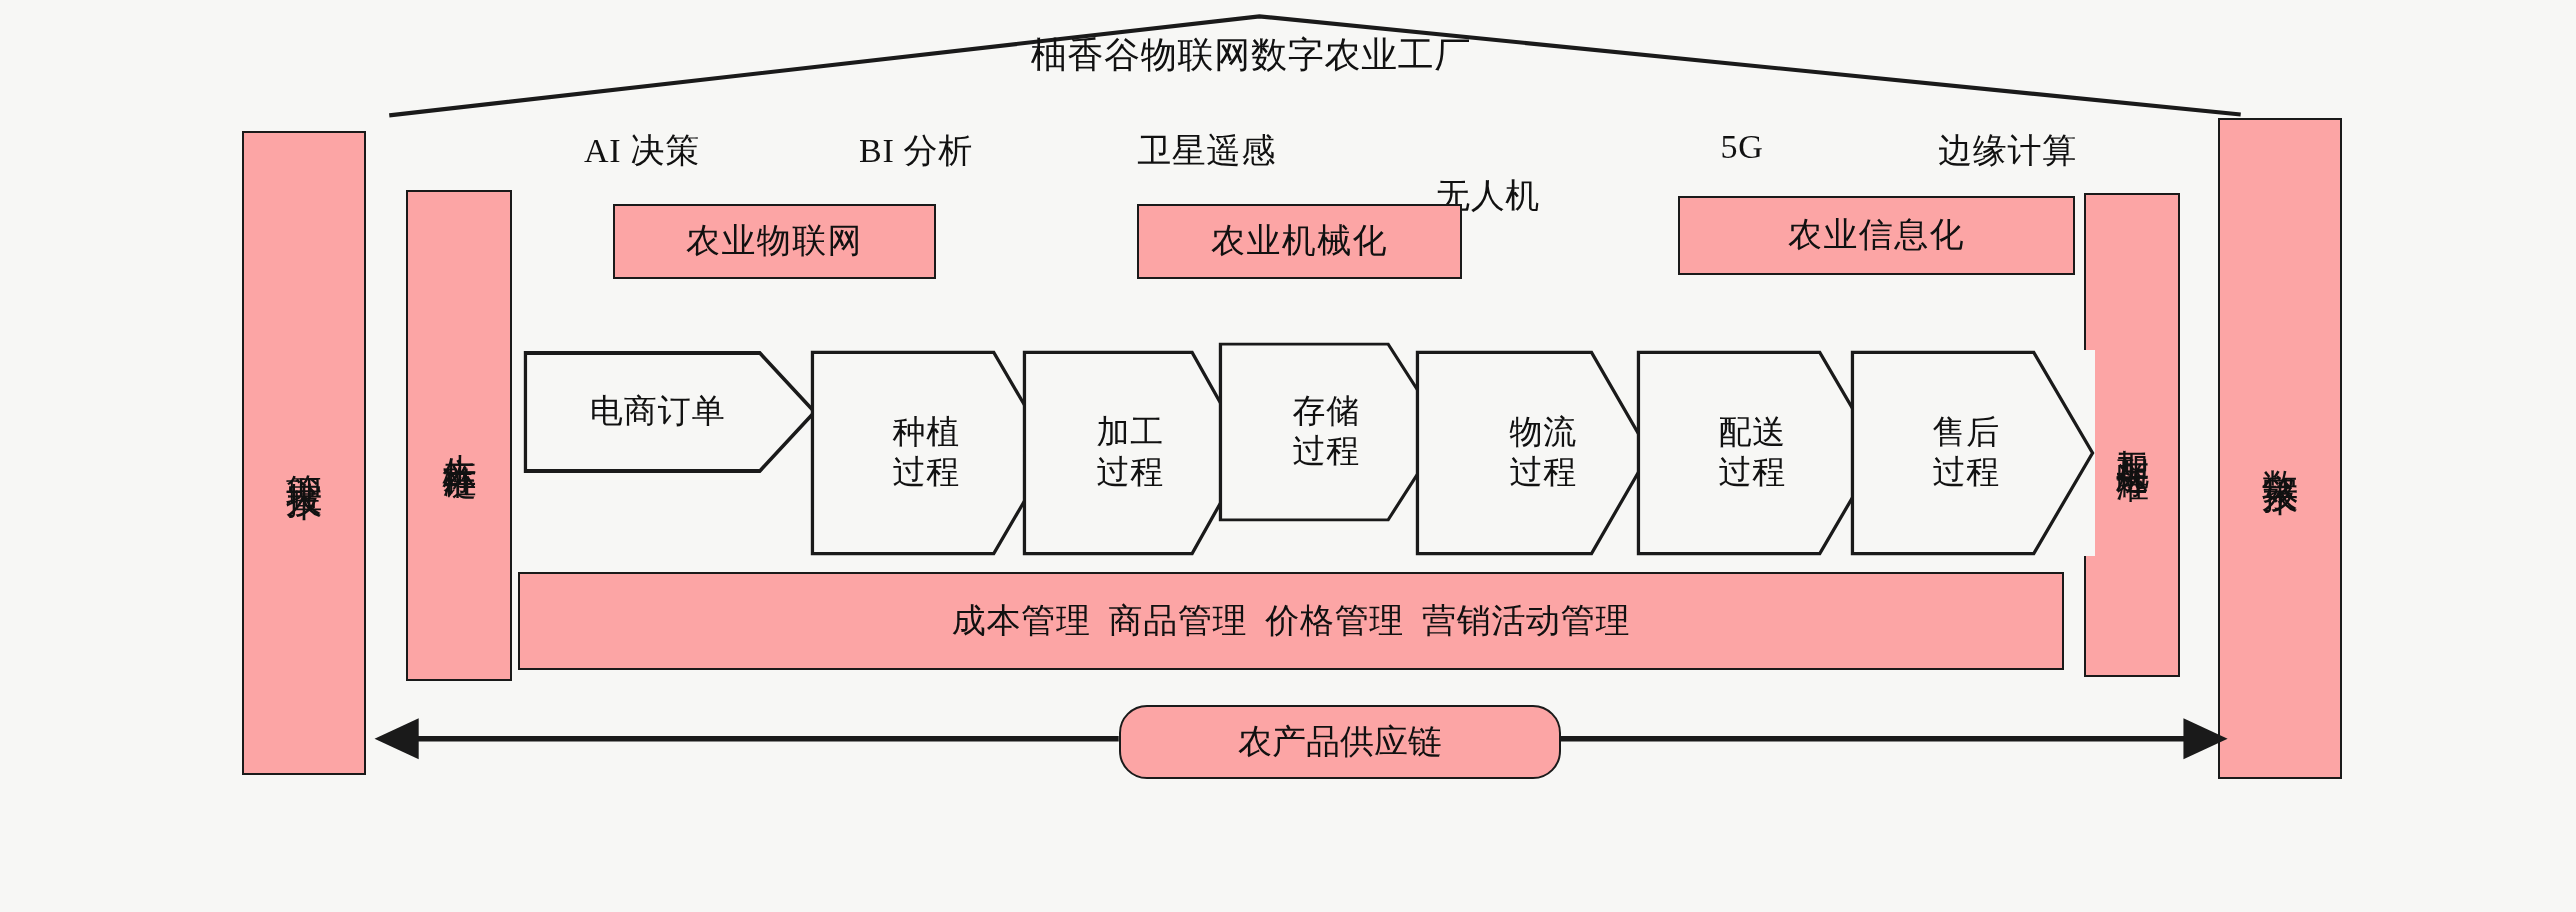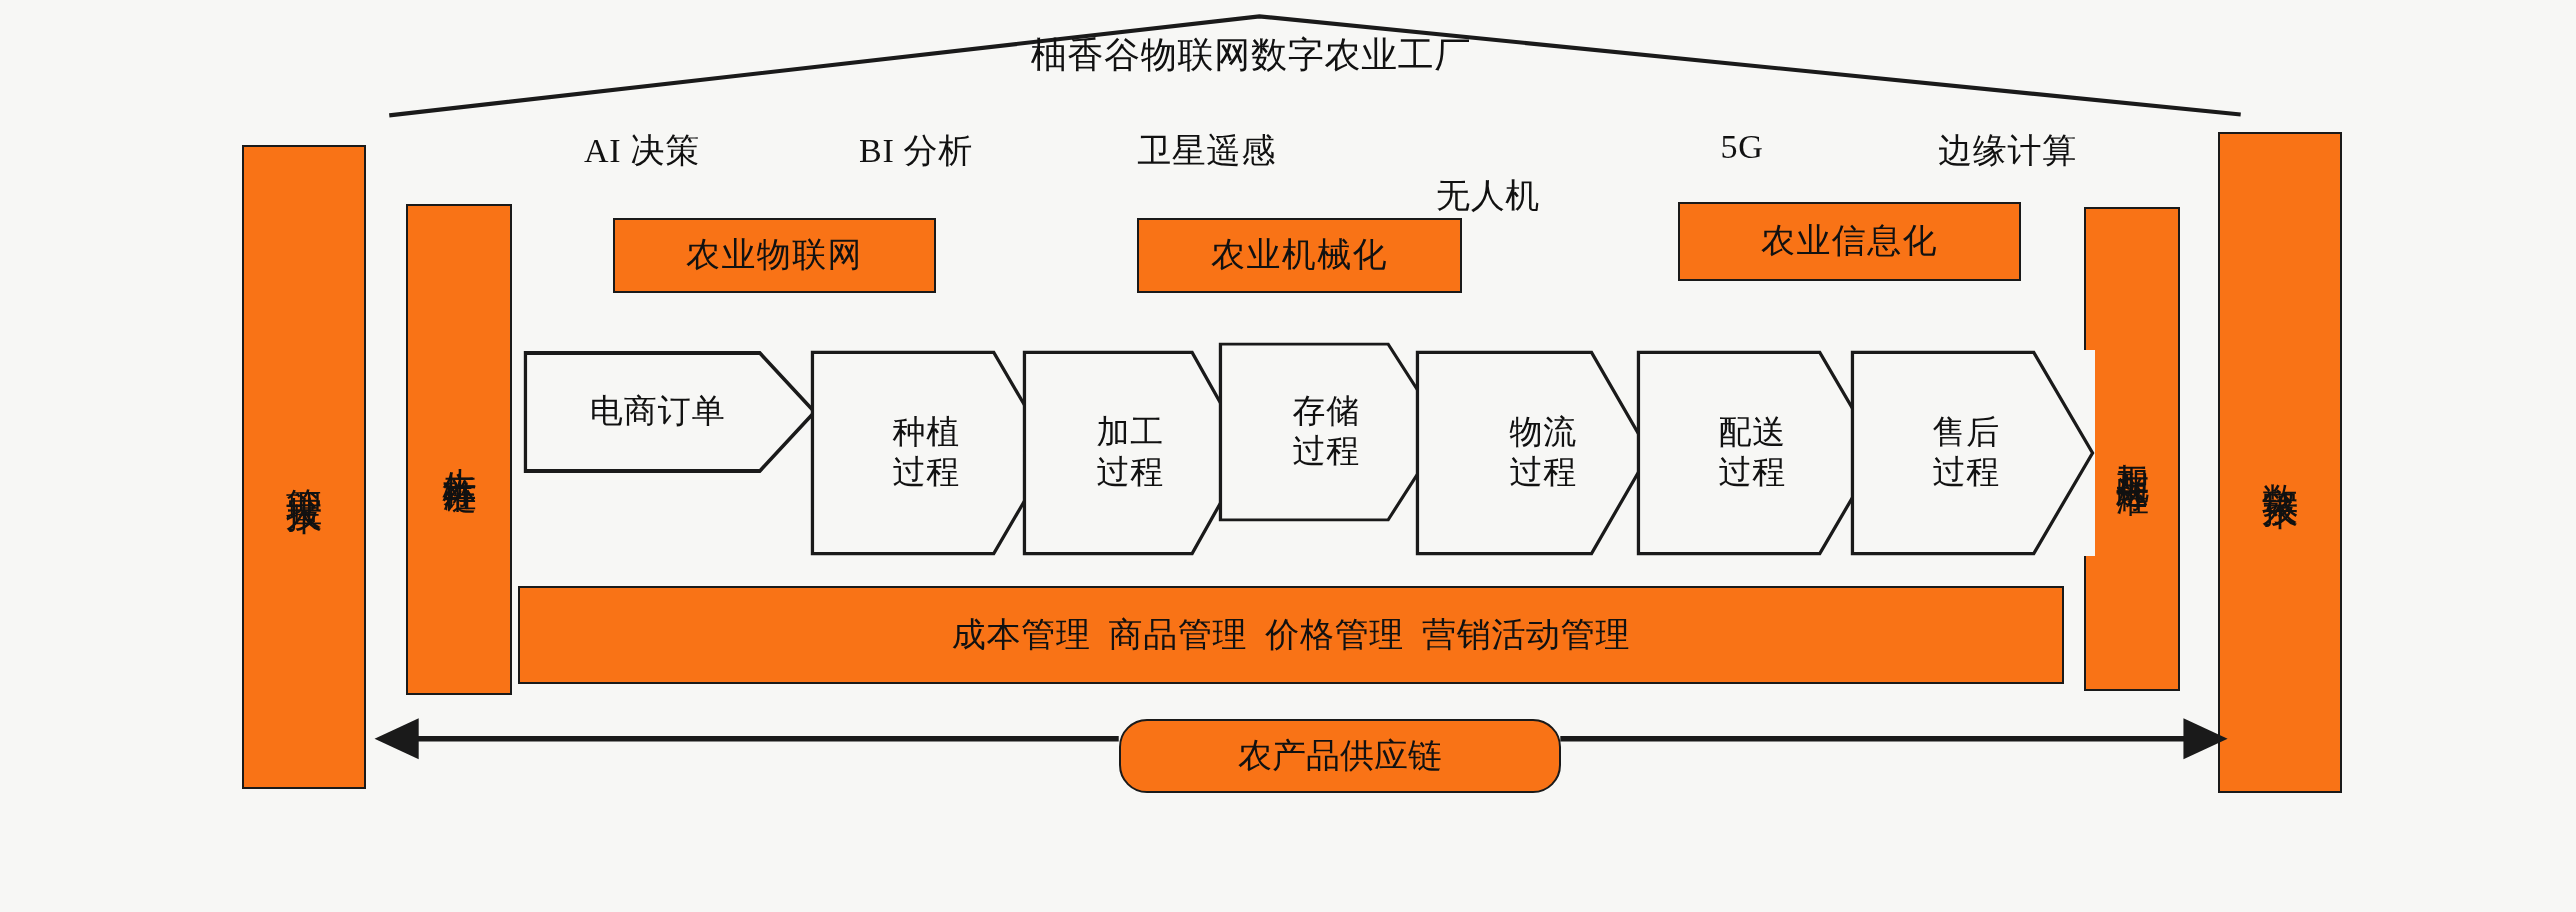--- a/index.html
+++ b/index.html
@@ -7,23 +7,23 @@
   body{
     width:2576px;height:913px;position:relative;overflow:hidden;
     font-family:"Liberation Serif","DejaVu Serif",serif;
     color:#111;
   }
   #stage{position:absolute;left:0;top:0;width:2576px;height:913px;}
 
   
   .box{
     position:absolute;box-sizing:border-box;
-    border:2.5px solid #1a1a1a;background:#f97316;
+    border:2.5px solid #1a1a1a;background:#fca5a5;
     display:flex;align-items:center;justify-content:center;
-    text-align:center;line-height:1.18;margin-top:14px;
+    text-align:center;line-height:1.18;
   }
   .vbox{
     writing-mode:vertical-rl;text-orientation:upright;
     letter-spacing:.10em;
   }
 
   
   .roof{position:absolute;left:0;top:0;width:2576px;height:913px;
         pointer-events:none;}
 
@@ -95,21 +95,21 @@
   <div class="techlabel" style="left:1897px;width:221px;">边缘计算</div>
 
   <div class="box vbox" id="pillar-left">管理技术</div>
   <div class="box vbox" id="pillar-right">数字技术</div>
 
   <div class="box vbox" id="std-left">生产标准链</div>
   <div class="box vbox" id="std-right">加工与配送标准</div>
 
   <div class="box domainbox" style="left:613px;top:204px;width:323px;height:75px;">农业物联网</div>
   <div class="box domainbox" style="left:1137px;top:204px;width:325px;height:75px;">农业机械化</div>
-  <div class="box domainbox" style="left:1678px;top:188px;width:343px;height:79px;">农业信息化</div>
+  <div class="box domainbox" style="left:1678px;top:196px;width:397px;height:79px;">农业信息化</div>
 
   <div class="chev" style="left:523px;top:350px;width:294px;height:124px;">
     <svg viewBox="0 0 360 122" preserveAspectRatio="none">
       <polygon points="3,3 290,3 357,61 290,119 3,119" fill="#f7f7f5" stroke="#1a1a1a" stroke-width="4"></polygon>
     </svg>
     <span class="lbl">电商订单</span>
   </div>
 
   <div class="chev" style="left:810px;top:350px;width:245px;height:206px;">
     <svg viewBox="0 0 300 252" preserveAspectRatio="none">

